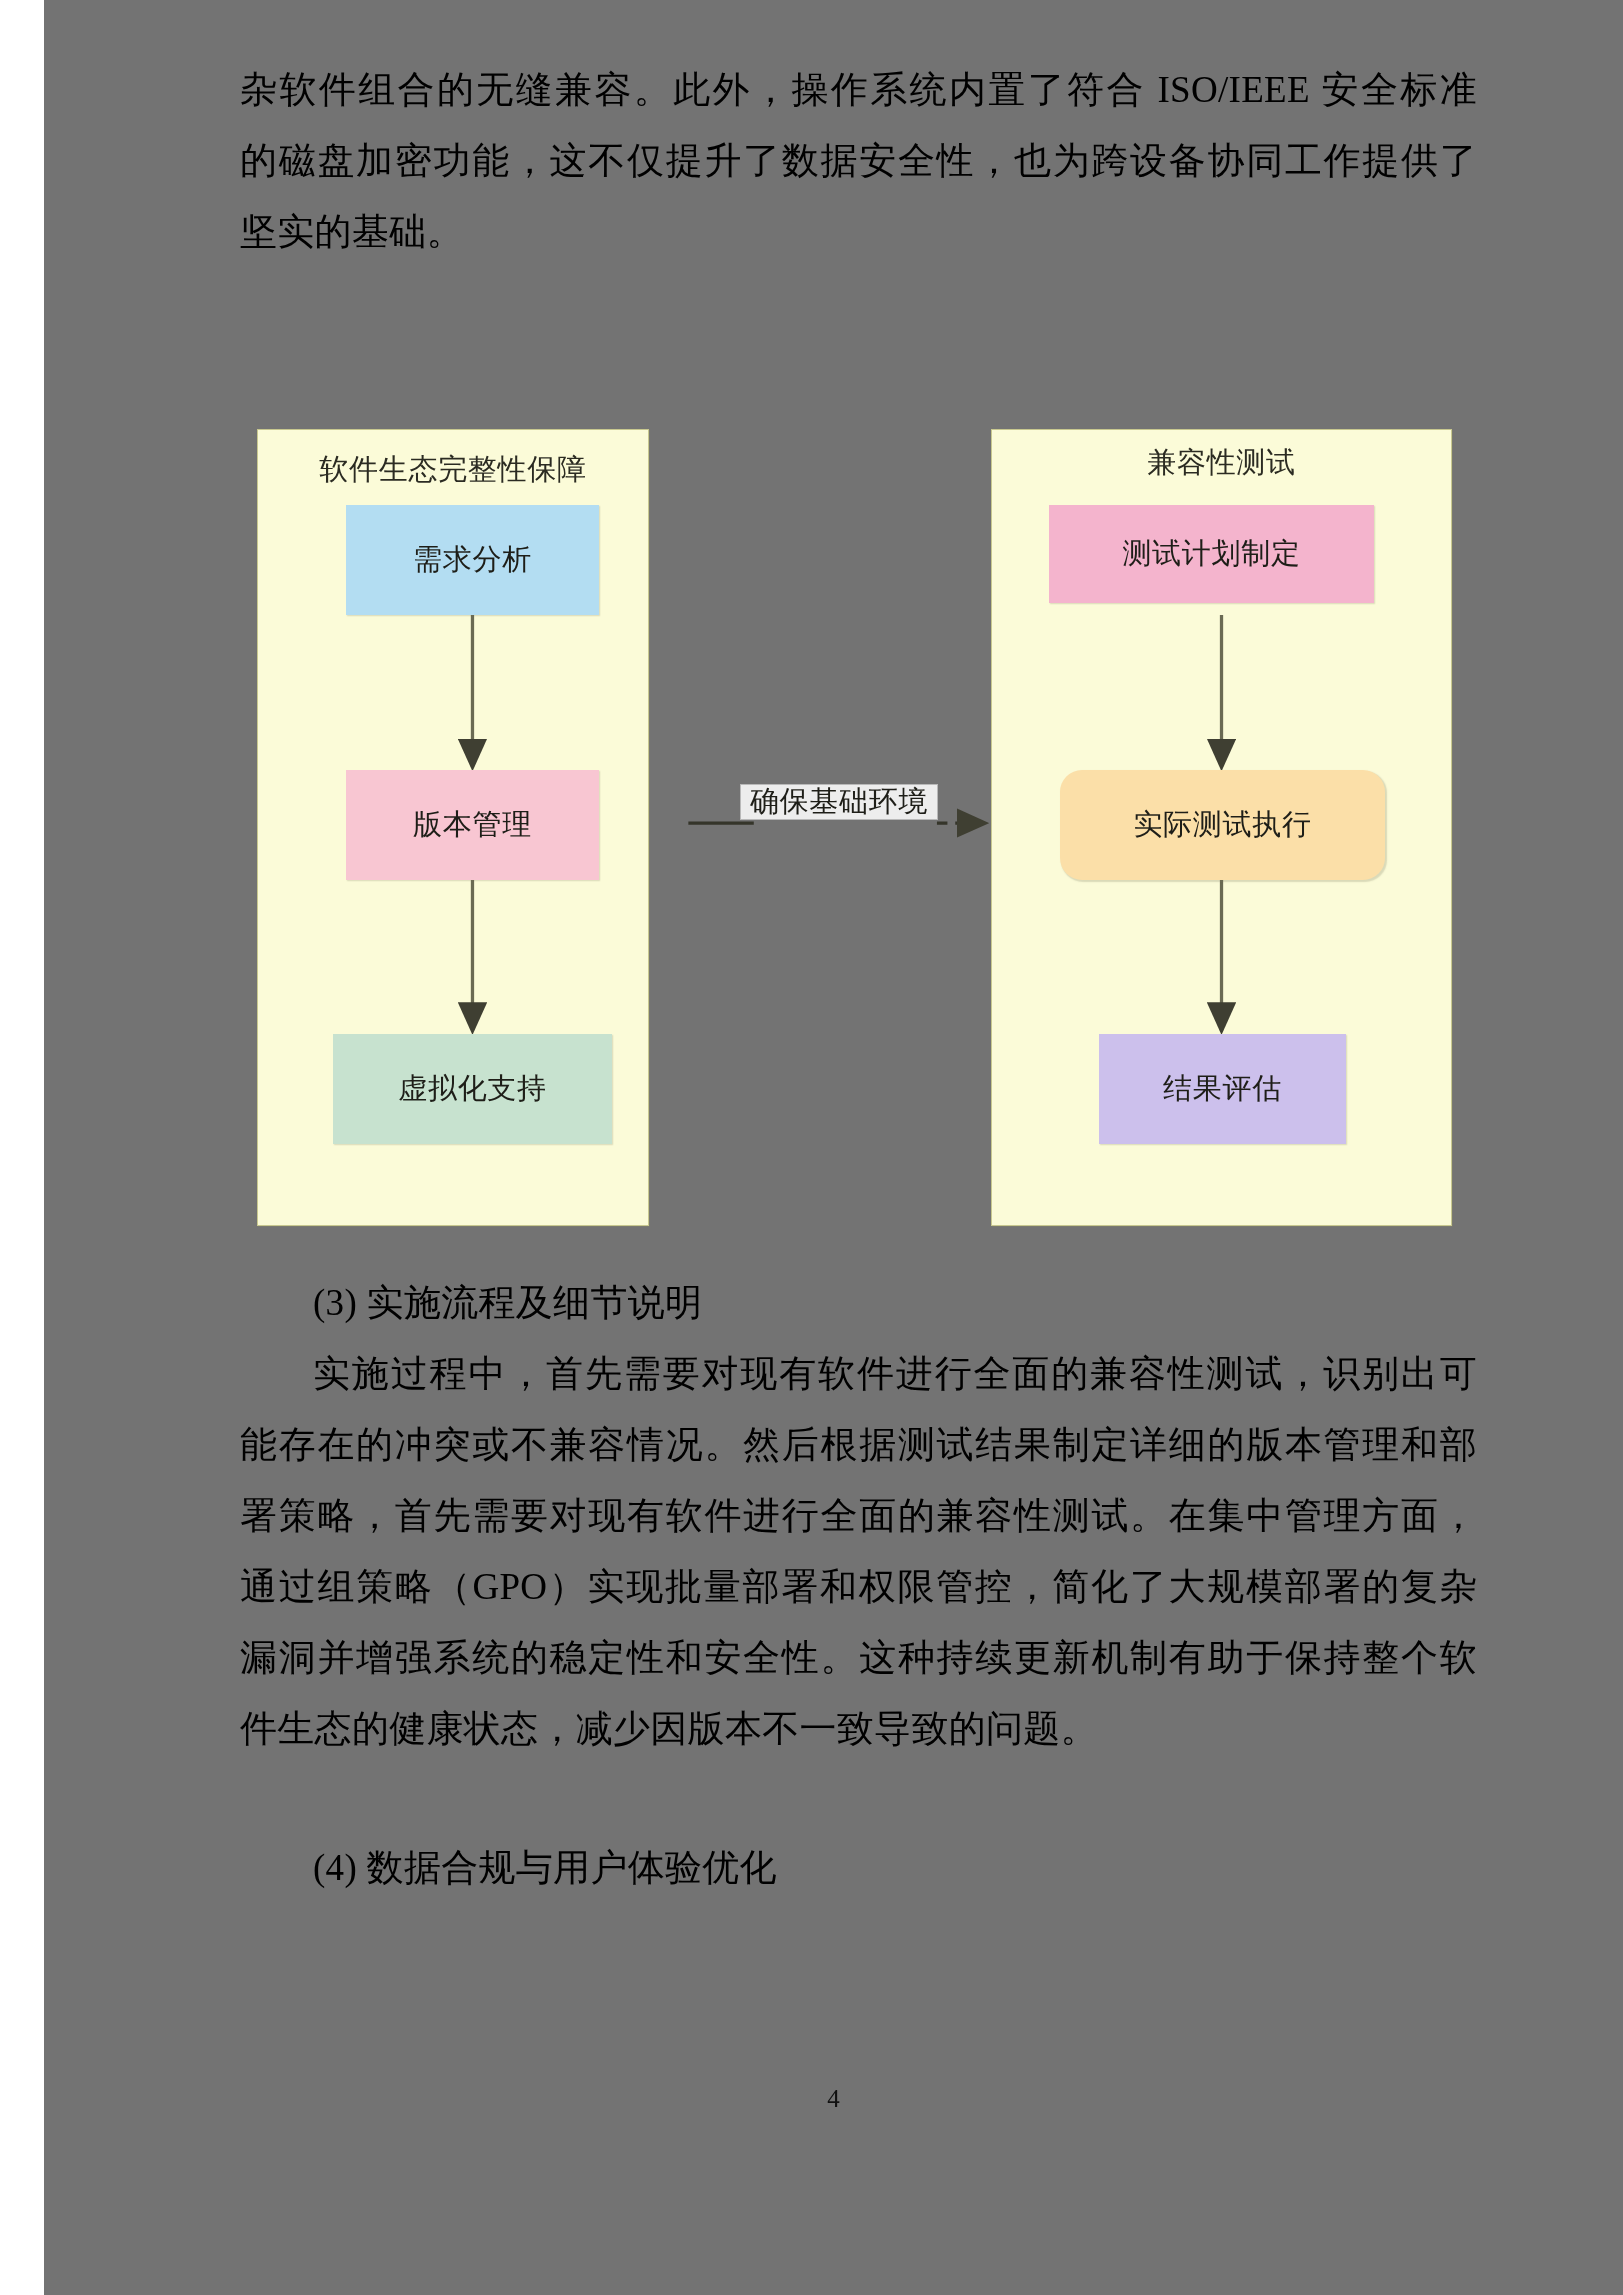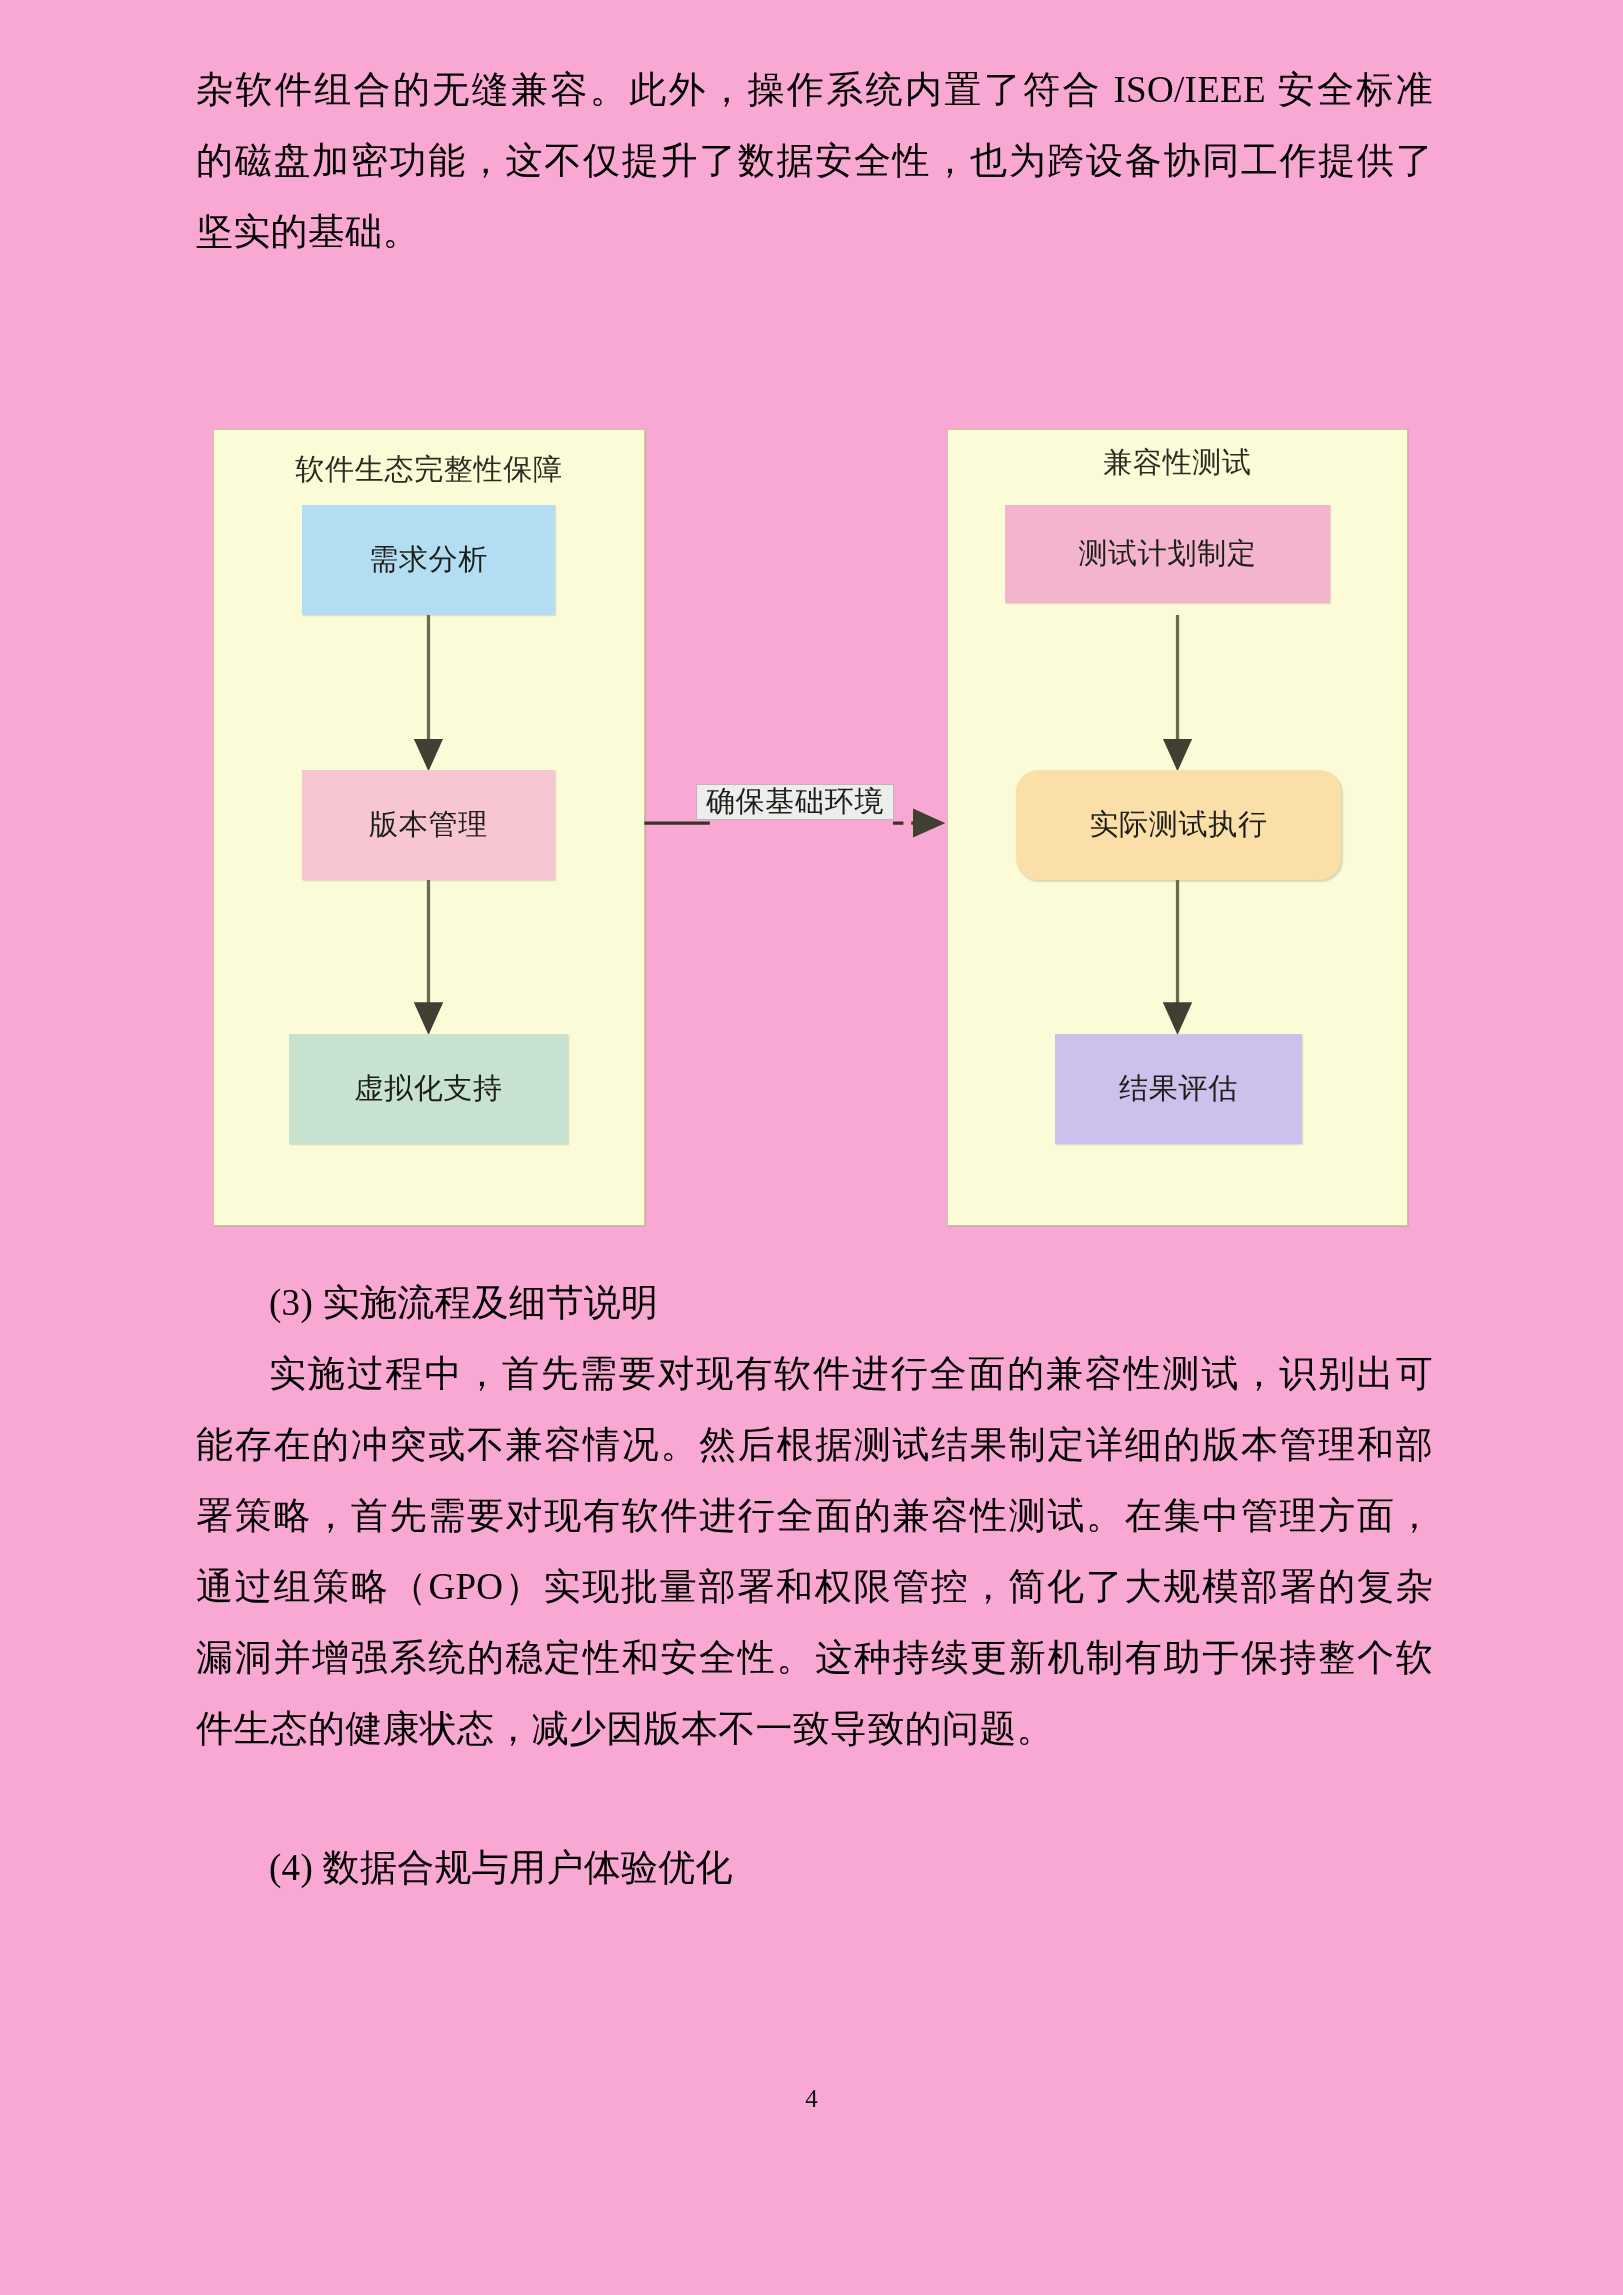--- a/index.html
+++ b/index.html
@@ -12,21 +12,22 @@
     height: 2295px;
     position: relative;
     font-family: "Liberation Serif", "DejaVu Serif", serif;
     color: #000000;
     overflow: hidden;
   }
 
   .page {
     position: absolute;
     inset: 0;
-    background: #f9a8d4;
+    background: #737373;
+    margin-left: 44px;
   }
 
   
   .textblock {
     position: absolute;
     left: 196px;
     width: 1237px;
     font-size: 37px;
     line-height: 71px;
     letter-spacing: 0.3px;
@@ -129,21 +130,21 @@
 <div class="page">
 
   <div class="textblock" style="top:54px;">
     <span class="para-line justify">杂软件组合的无缝兼容。此外，操作系统内置了符合 ISO/IEEE 安全标准</span>
     <span class="para-line justify">的磁盘加密功能，这不仅提升了数据安全性，也为跨设备协同工作提供了</span>
     <span class="para-line">坚实的基础。</span>
   </div>
 
   <div class="diagram">
 
-    <div class="cluster" style="left:213px; top:429px; width:432px; height:797px;">
+    <div class="cluster" style="left:213px; top:429px; width:392px; height:797px;">
       <div class="cluster-title" style="top:19.6px;">软件生态完整性保障</div>
     </div>
 
     <div class="cluster" style="left:947px; top:429px; width:461px; height:797px;">
       <div class="cluster-title" style="top:13px;">兼容性测试</div>
     </div>
 
     <svg class="edges" viewBox="0 0 2481 3508">
       <defs>
         <marker id="arrowhead" markerWidth="10" markerHeight="9" refX="8.6" refY="4.5" orient="auto">

